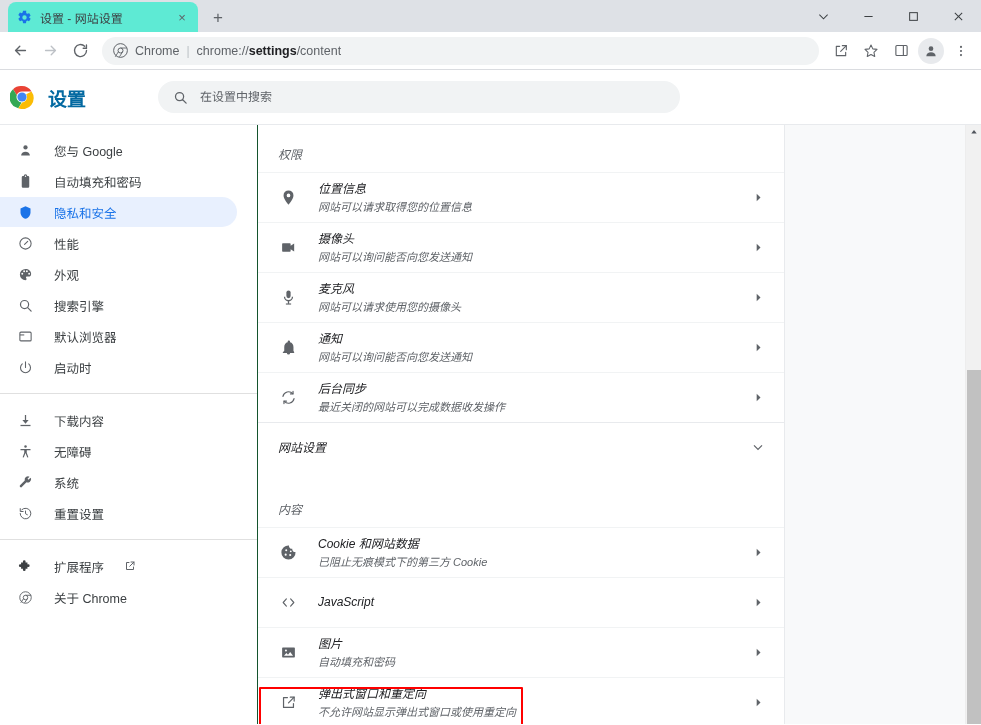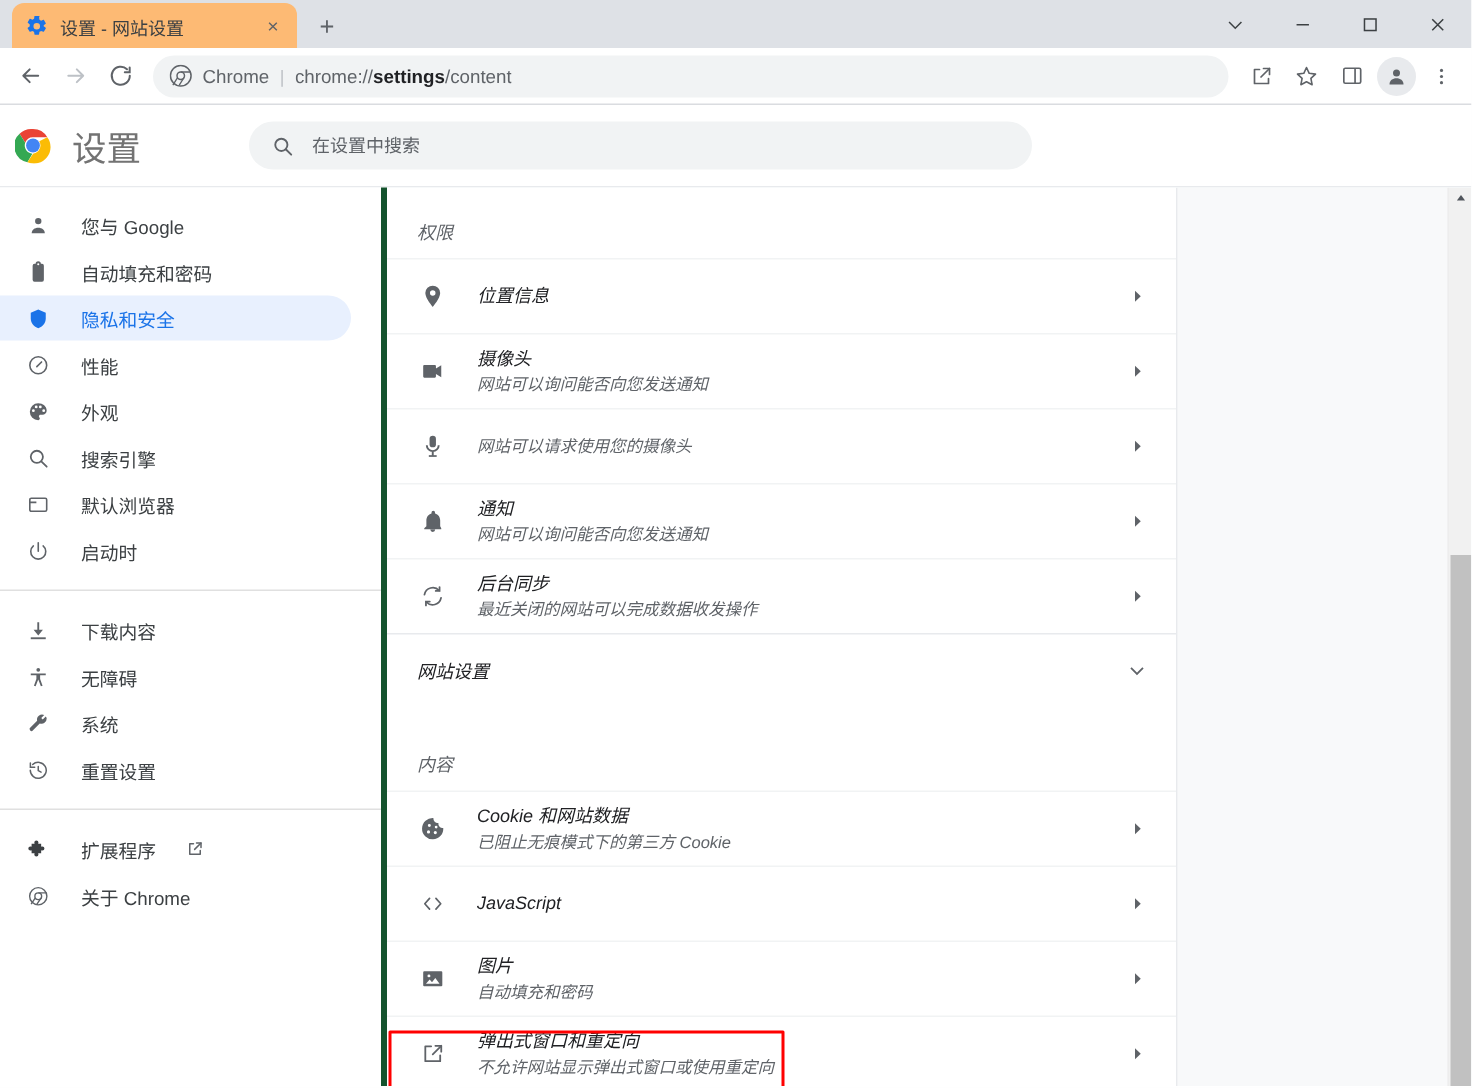--- a/index.html
+++ b/index.html
@@ -23,21 +23,21 @@
     height: 32px;
     background: #dee1e6;
     display: flex;
     align-items: flex-end;
     padding-left: 8px;
     position: relative;
   }
   .tab {
     height: 30px;
     width: 190px;
-    background: #fdba74;
+    background: #5eead4;
     border-radius: 8px 8px 0 0;
     display: flex;
     align-items: center;
     padding: 0 8px;
     gap: 8px;
     position: relative;
   }
   .tab-favicon {
     width: 16px; height: 16px;
     flex: 0 0 16px;
@@ -140,25 +140,25 @@
     align-items: center;
     background: #ffffff;
     border-bottom: 1px solid #e8eaed;
   }
   .sh-logo {
     width: 24px; height: 24px;
     margin-left: 10px;
     flex: 0 0 24px;
   }
   .sh-title {
-    font-size: 23px;
-    color: #737373;
+    font-size: 19px;
+    color: #0369a1;
     margin-left: 14px;
     white-space: nowrap;
-    font-weight: 400;
+    font-weight: 700;
   }
   .sh-search {
     margin-left: 72px;
     width: 522px;
     height: 32px;
     background: #f1f3f4;
     border-radius: 16px;
     display: flex;
     align-items: center;
     padding: 0 14px;
@@ -179,21 +179,21 @@
     height: 599px;
     position: relative;
   }
 
   
   .sidebar {
     width: 258px;
     flex: 0 0 258px;
     background: #ffffff;
     padding-top: 10px;
-    border-right: 4px solid #14532d;
+    border-right: 1px solid #14532d;
     overflow: hidden;
   }
   .side-item {
     display: flex;
     align-items: center;
     height: 30px;
     margin: 0 20px 0 0;
     padding-left: 16px;
     border-radius: 0 15px 15px 0;
     gap: 20px;
@@ -591,20 +591,21 @@
           <div class="sec-title">权限</div>
 
           <div class="row">
             <span class="row-icon">
               <svg width="17" height="17" viewBox="0 0 24 24" fill="#5f6368">
                   <path d="M12 2a7 7 0 0 0-7 7c0 5 7 13 7 13s7-8 7-13a7 7 0 0 0-7-7zm0 9.6A2.6 2.6 0 1 1 12 6.4a2.6 2.6 0 0 1 0 5.2z"></path>
                 </svg>
             </span>
             <div class="row-text">
               <div class="row-title">位置信息</div>
+              <div class="row-sub">网站可以请求取得您的位置信息</div>
             </div>
             <span class="row-arrow">
               <svg width="11" height="11" viewBox="0 0 12 12" fill="#5f6368">
                   <path d="M4 2l4.2 4L4 10z"></path>
                 </svg>
             </span>
           </div>
 
           <div class="row">
             <span class="row-icon">
@@ -626,20 +627,21 @@
           <div class="row">
             <span class="row-icon">
               <svg width="17" height="17" viewBox="0 0 24 24" fill="#5f6368">
                   <rect x="9" y="2" width="6" height="11" rx="3"></rect>
                   <path d="M5.5 11a6.5 6.5 0 0 0 13 0h-1.8a4.7 4.7 0 0 1-9.4 0z"></path>
                   <rect x="11.1" y="17" width="1.8" height="4"></rect>
                   <rect x="8.3" y="20.4" width="7.4" height="1.6"></rect>
                 </svg>
             </span>
             <div class="row-text">
+              <div class="row-title">麦克风</div>
               <div class="row-sub">网站可以请求使用您的摄像头</div>
             </div>
             <span class="row-arrow">
               <svg width="11" height="11" viewBox="0 0 12 12" fill="#5f6368">
                   <path d="M4 2l4.2 4L4 10z"></path>
                 </svg>
             </span>
           </div>
 
           <div class="row">

